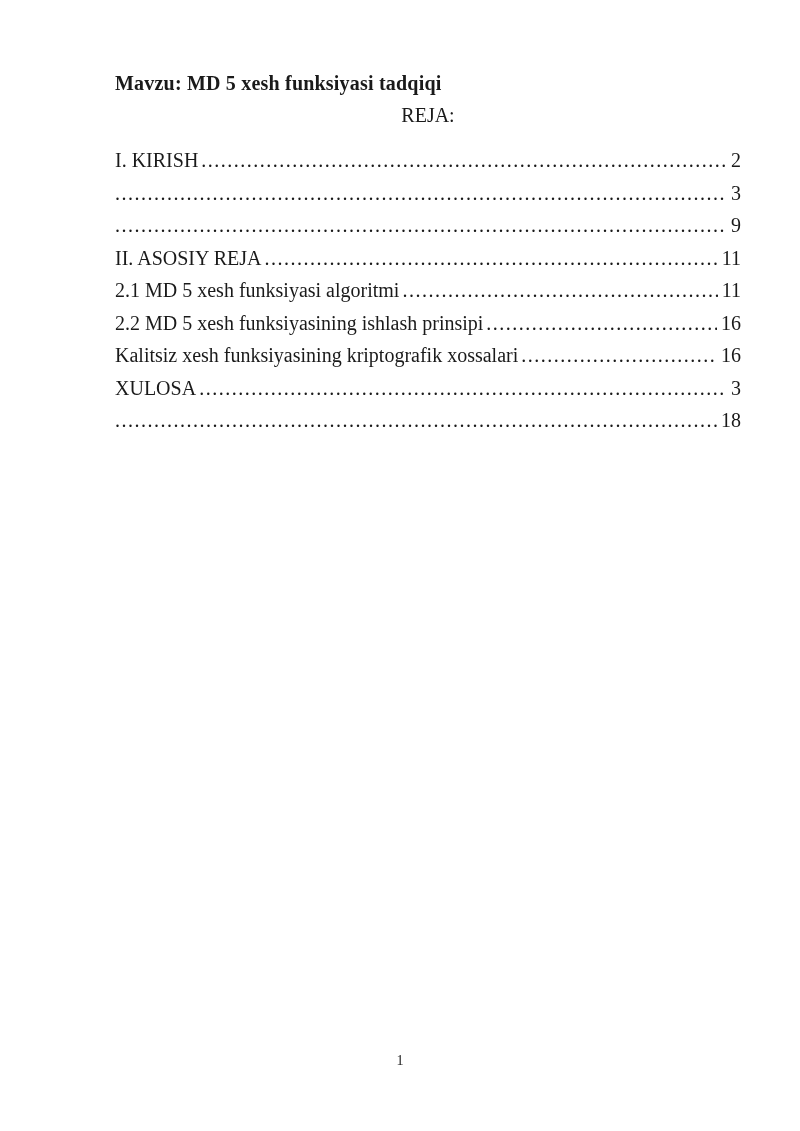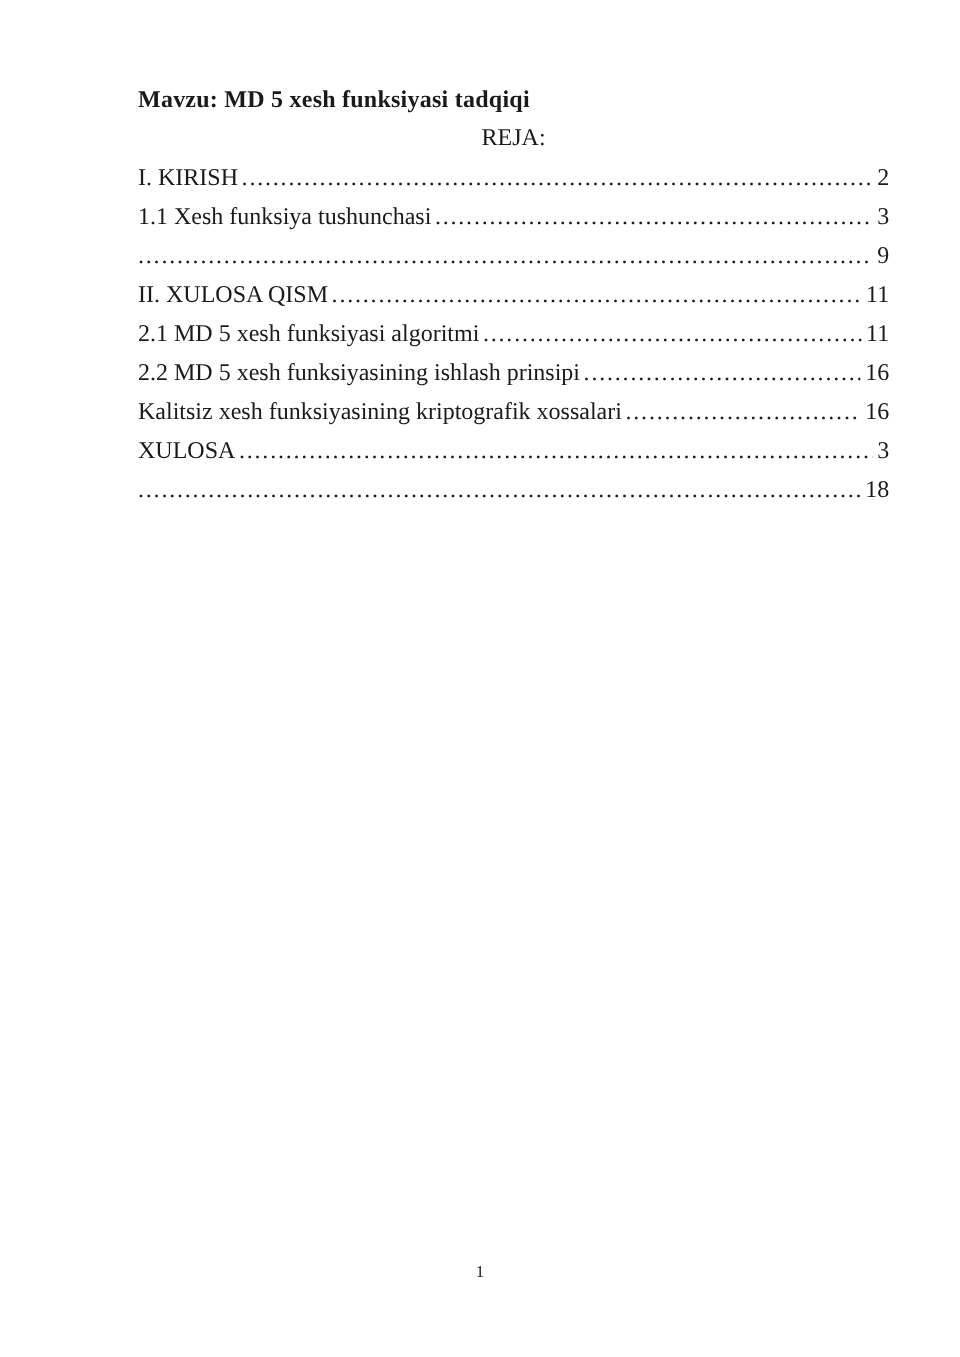--- a/index.html
+++ b/index.html
@@ -29,21 +29,21 @@
     font-weight: bold;
     font-size: 20px;
     line-height: 26px;
     letter-spacing: 0.2px;
     margin: 0 0 6px 0;
   }
   .section-heading {
     text-align: center;
     font-size: 20px;
     line-height: 26px;
-    margin: 0 0 4px 0;
+    margin: 0 0 16px 0;
     font-weight: normal;
   }
   .toc {
     margin: 0;
     padding: 0;
     list-style: none;
   }
   .toc-row {
     display: flex;
     align-items: flex-start;
@@ -87,30 +87,29 @@
 
   <div class="section-heading">REJA:</div>
 
   <ul class="toc">
     <li class="toc-row">
       <span class="toc-label">I. KIRISH</span>
       <span class="toc-dots">........................................................................................................................................................................................................</span>
       <span class="toc-page">2</span>
     </li>
     <li class="toc-row">
-      <span class="toc-label">1.1 Xesh funksiya tushunchasi</span>
       <span class="toc-dots">........................................................................................................................................................................................................</span>
       <span class="toc-page">3</span>
     </li>
     <li class="toc-row">
       <span class="toc-dots">........................................................................................................................................................................................................</span>
       <span class="toc-page">9</span>
     </li>
     <li class="toc-row">
-      <span class="toc-label">II. XULOSA QISM</span>
+      <span class="toc-label">II. ASOSIY REJA</span>
       <span class="toc-dots">........................................................................................................................................................................................................</span>
       <span class="toc-page">11</span>
     </li>
     <li class="toc-row">
       <span class="toc-label">2.1 MD 5 xesh funksiyasi algoritmi</span>
       <span class="toc-dots">........................................................................................................................................................................................................</span>
       <span class="toc-page">11</span>
     </li>
     <li class="toc-row">
       <span class="toc-label">2.2 MD 5 xesh funksiyasining ishlash prinsipi</span>

